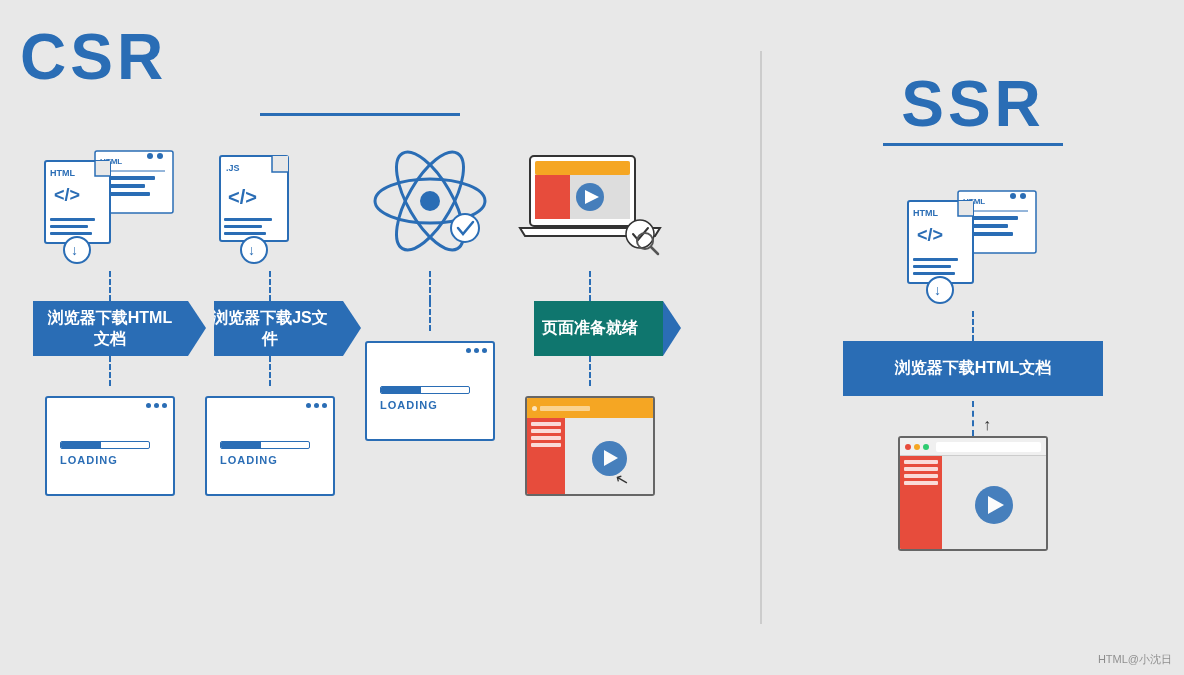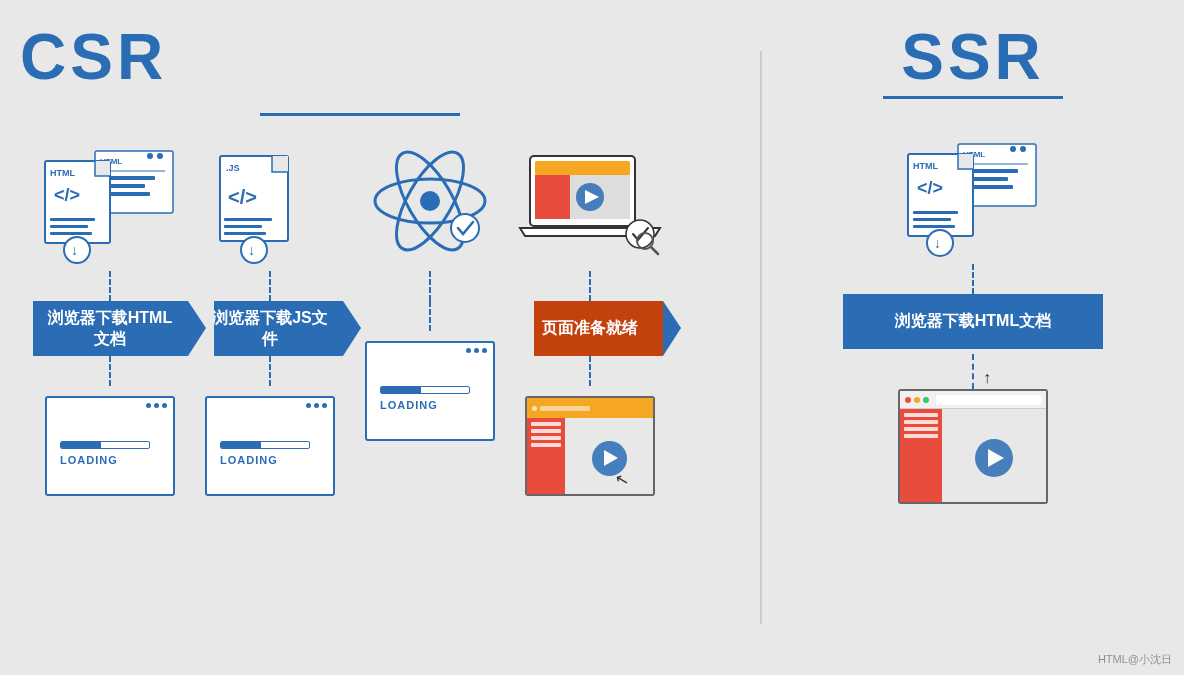--- a/index.html
+++ b/index.html
@@ -35,20 +35,21 @@
       letter-spacing: 4px;
       margin-bottom: 19px;
       margin-right: 40px;
     }
 
     
     .ssr-section {
       flex: 1;
       position: relative;
       padding: 20px 20px 0 20px;
+      margin-top: 47px;
     }
 
     .ssr-title {
       text-align: center;
       font-size: 64px;
       font-weight: bold;
       color: #2a6db5;
       letter-spacing: 4px;
       margin-bottom: 2px;
     }
@@ -312,21 +313,21 @@
             <path d="M5,82 L145,82 L140,90 L10,90 Z" fill="white" stroke="#333" stroke-width="2"></path>
 
             <circle cx="125" cy="88" r="14" fill="white" stroke="#333" stroke-width="1.5"></circle>
             <polyline points="118,88 123,94 133,82" fill="none" stroke="#333" stroke-width="2" stroke-linecap="round"></polyline>
 
             <circle cx="130" cy="95" r="8" fill="none" stroke="#555" stroke-width="2"></circle>
             <line x1="136" y1="101" x2="143" y2="108" stroke="#555" stroke-width="2.5" stroke-linecap="round"></line>
           </svg>
         </div>
         <div class="arrow-down"></div>
-        <div class="arrow-box arrow-box-4" style="background:#c2410c;text-align:center;">
+        <div class="arrow-box arrow-box-4" style="background:#0f766e;text-align:center;">
           <span>页面准备就绪</span>
         </div>
         <div class="arrow-down"></div>
         <div class="bottom-area">
 
           <div style="width:130px;height:100px;background:white;border:2px solid #666;border-radius:3px;overflow:hidden;position:relative;">
 
             <div style="background:#f5a623;height:20px;width:100%;display:flex;align-items:center;padding:0 5px;gap:3px;">
               <div style="width:5px;height:5px;border-radius:50%;background:rgba(255,255,255,0.7);"></div>
               <div style="width:50px;height:5px;background:rgba(255,255,255,0.5);border-radius:1px;"></div>

